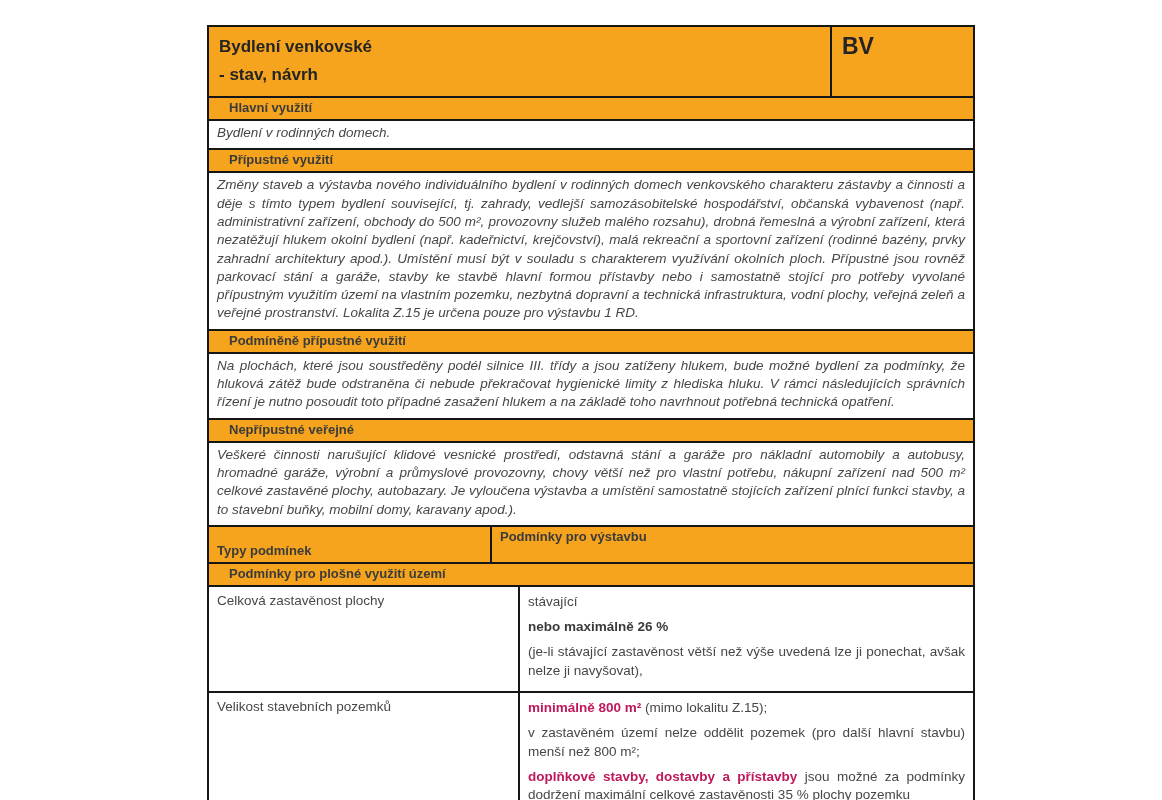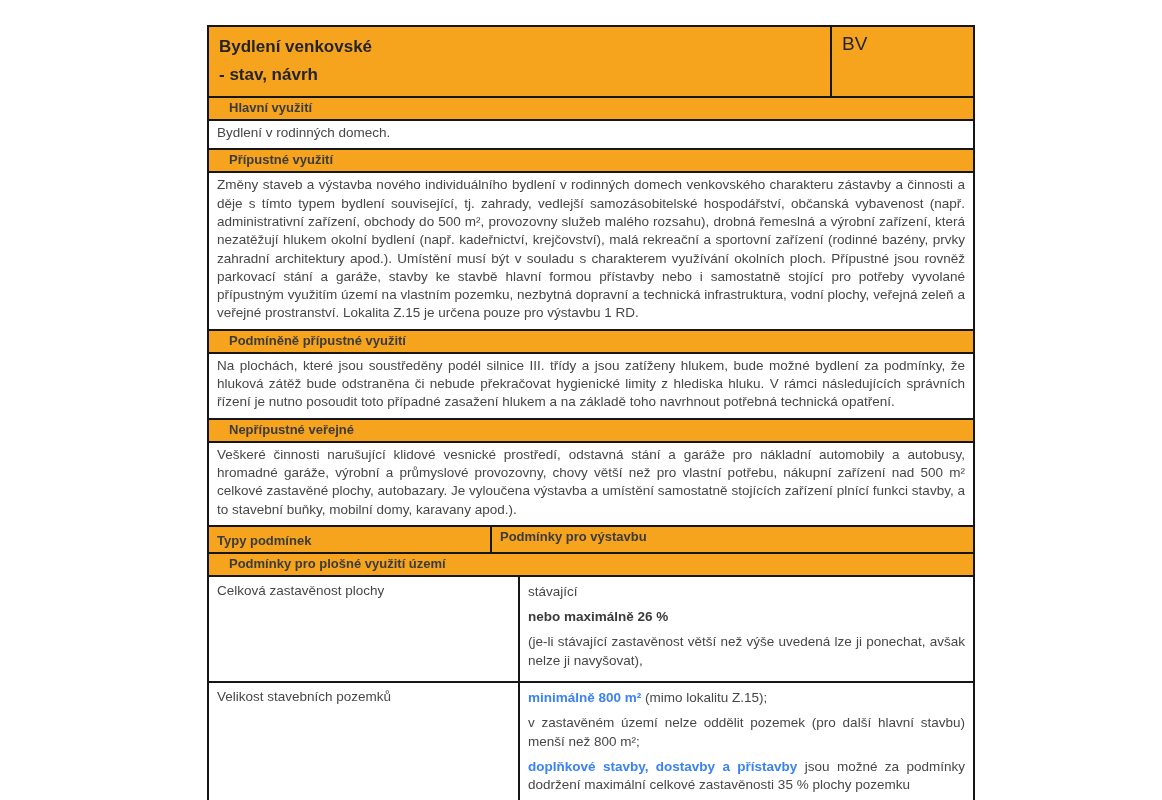--- a/index.html
+++ b/index.html
@@ -24,59 +24,59 @@
   .row:first-child{border-top:none;justify-content:space-between;}
 
   
   .title-row{display:flex;background:var(--accent-orange);}
   .title-cell{
     flex:1;padding:6px 10px 8px;
     font-size:17px;font-weight:bold;color:#242424;line-height:1.62;
   }
   .code-cell{
     width:143px;border-left:2px solid var(--border-color);
-    padding:6px 10px;font-size:19px;font-weight:normal;color:#242424;
+    padding:6px 10px;font-size:23px;font-weight:bold;color:#242424;
   }
 
   
   .band{
     background:var(--accent-orange);
     padding:2px 20px 4px;
     font-size:13px;font-weight:bold;color:var(--heading-text);
   }
 
   
   .bodyrow{
     background:#fff;
     padding:3px 8px 6px;
     font-size:13.5px;color:var(--body-text);
-    line-height:18.3px;text-align:justify;
+    line-height:18.3px;text-align:justify;font-style:italic;
   }
 
   
   .cond-header{display:flex;background:var(--accent-orange);}
   .cond-header .cl{
     width:283px;border-right:2px solid var(--border-color);
-    padding:6px 8px 4px;font-size:13px;font-weight:bold;color:var(--heading-text);
+    padding:16px 8px 4px;font-size:13px;font-weight:bold;color:var(--heading-text);
   }
   .cond-header .cr{
     flex:1;padding:2px 8px 4px;font-size:13px;font-weight:bold;color:var(--heading-text);
   }
   .cond-row{display:flex;background:#fff;}
   .cond-row .cl{
     width:311px;border-right:2px solid var(--border-color);
     padding:5px 8px;font-size:13.5px;color:var(--body-text);line-height:18.3px;
   }
   .cond-row .cr{
     flex:1;padding:1px 8px 4px;
     font-size:13.5px;color:var(--body-text);line-height:18.3px;text-align:justify;
   }
   .cond-row .cr p{margin:5px 0 7px;}
   .cond-row .cr p.bold-line{font-weight:bold;color:#3a3a3a;}
-  .cond-row .cr strong{color:#3b82f6;}
+  .cond-row .cr strong{color:#be185d;}
 </style>
 </head>
 <body>
 
 <div class="doc">
 
   <div class="row title-row">
     <div class="title-cell">
       <div>Bydlení venkovské</div>
       <div>- stav, návrh</div>

